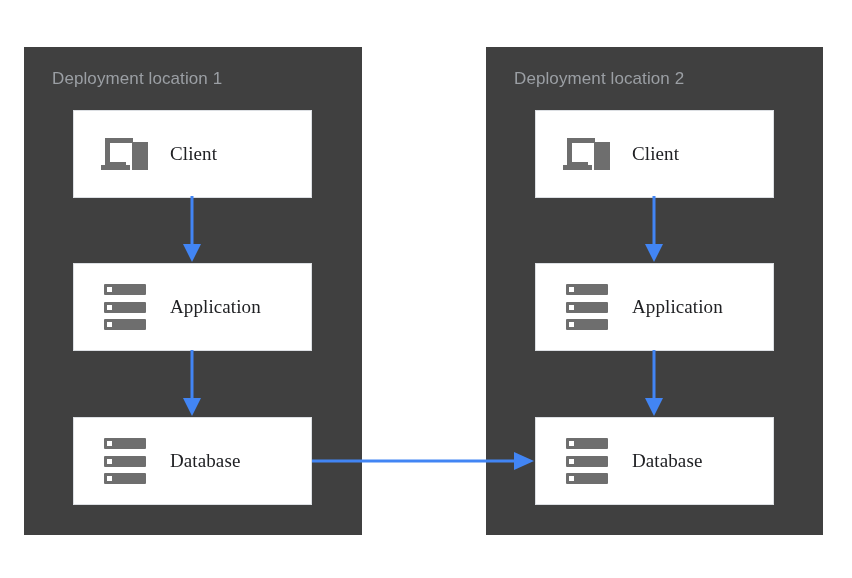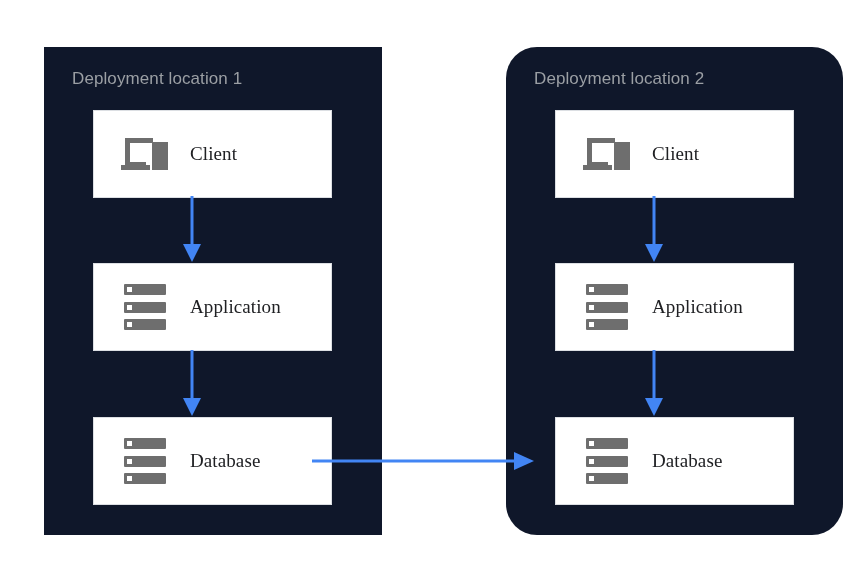--- a/index.html
+++ b/index.html
@@ -16,26 +16,25 @@
     position: relative;
     width: 852px;
     height: 578px;
     background: #ffffff;
     overflow: hidden;
   }
 
   
   .zone {
     position: absolute;
-    background: #0f172a;
+    background: #404040;
     box-sizing: border-box;
-    margin-left: 20px;
   }
   #zone-1 { left: 24px;  top: 47px; width: 338px; height: 488px; }
-  #zone-2 { left: 486px; top: 47px; width: 337px; height: 488px; border-radius: 31px; }
+  #zone-2 { left: 486px; top: 47px; width: 337px; height: 488px; }
 
   .zone-label {
     position: absolute;
     left: 28px;
     top: 22px;
     font-size: 17px;
     line-height: 20px;
     color: #9b9fa4;
     letter-spacing: 0.1px;
     white-space: nowrap;

